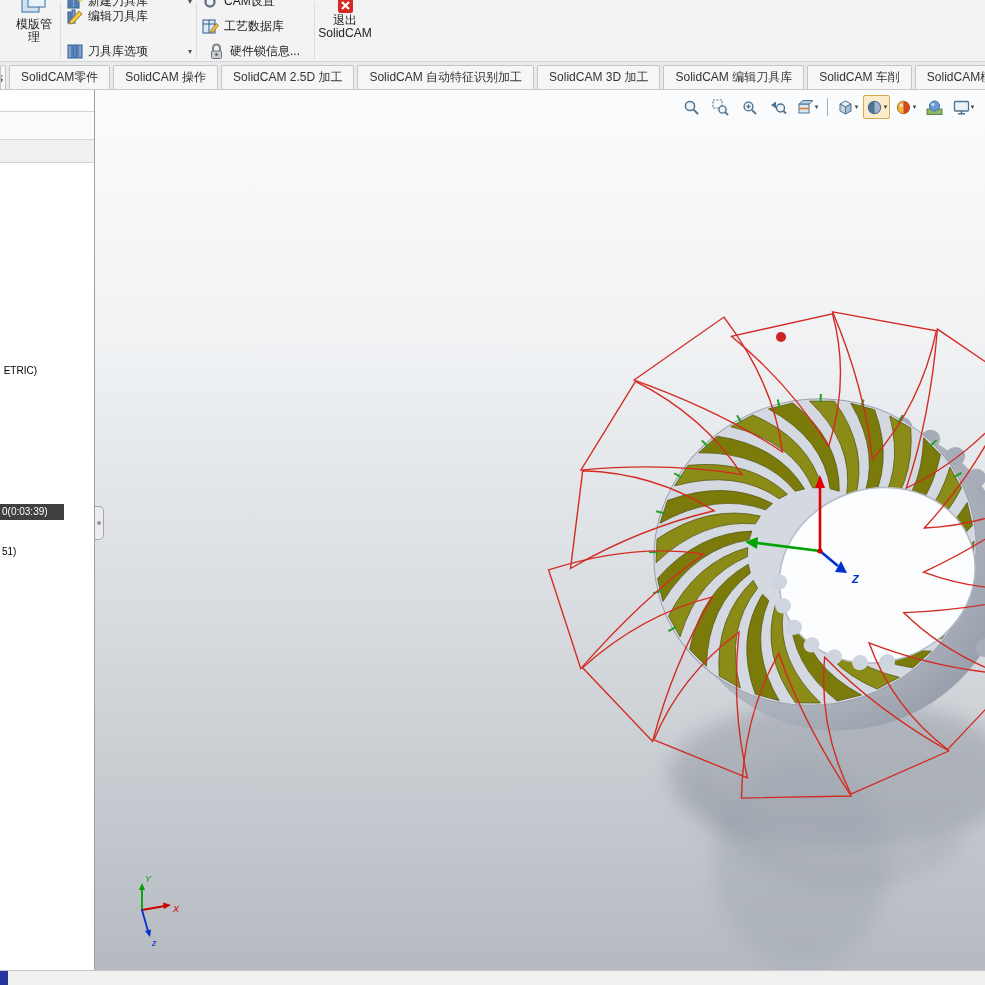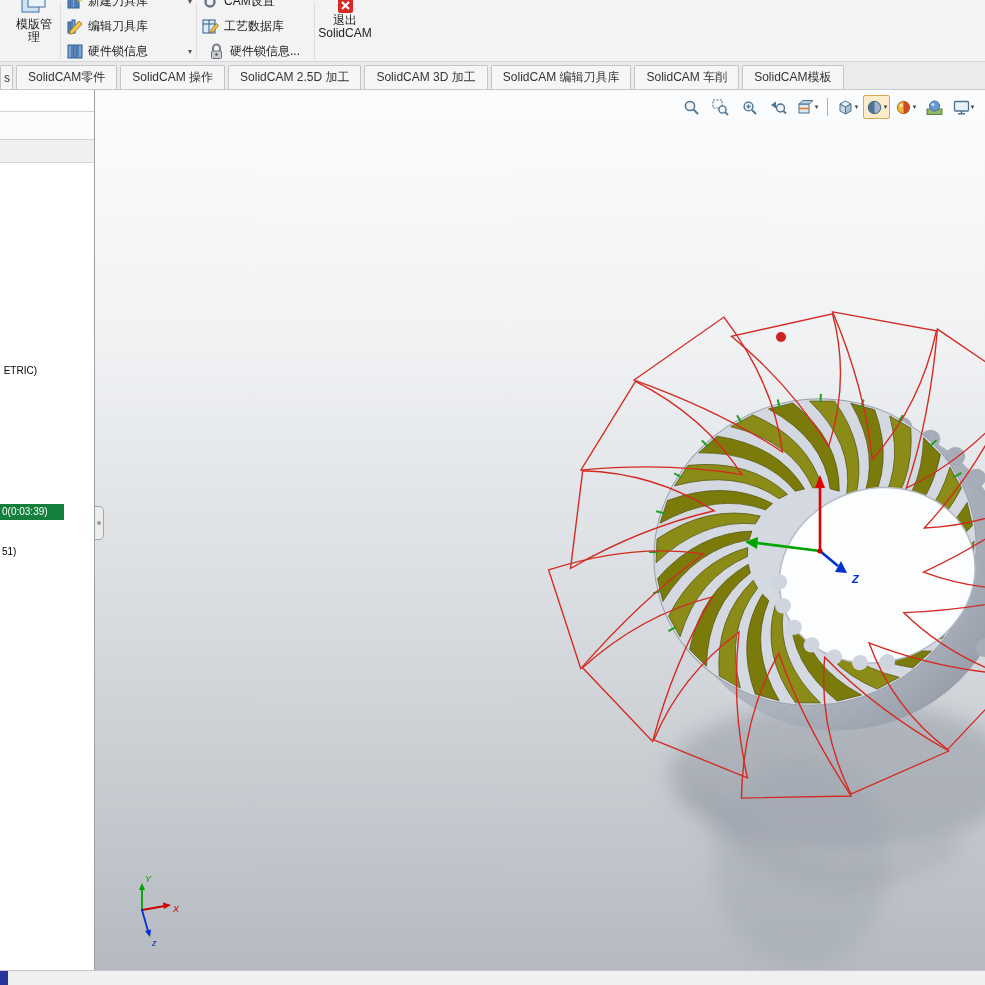--- a/index.html
+++ b/index.html
@@ -21,21 +21,21 @@
     white-space:nowrap;color:#333;cursor:pointer}
   .tab.partial{width:13px;padding:0 2px;overflow:hidden;justify-content:flex-end}
 
   
   .main{position:relative;height:880px;display:flex}
   .left-panel{width:95px;background:#fff;border-right:1px solid #98a0a8;position:relative;overflow:hidden}
   .p-sec1{height:22px;border-bottom:1px solid #d4d4d4}
   .p-sec2{height:28px;border-bottom:1px solid #d4d4d4;background:#fbfbfb}
   .p-sec3{height:23px;border-bottom:1px solid #d4d4d4;background:#f0f0f0}
   .tree-item{position:absolute;white-space:nowrap;font-size:10px;color:#000;cursor:pointer}
-  .tree-item.selected{left:0;width:64px;height:16px;line-height:16px;background:#15803d;color:#fff;
+  .tree-item.selected{left:0;width:64px;height:16px;line-height:16px;background:#404040;color:#fff;
     overflow:hidden;padding-left:2px}
   .splitter-handle{position:absolute;left:95px;top:416px;width:9px;height:34px;background:#ececec;
     border:1px solid #a8a8a8;border-left:none;border-radius:0 5px 5px 0;z-index:6;cursor:pointer}
   .splitter-handle::after{content:"";position:absolute;left:2px;top:14px;width:4px;height:4px;
     border-radius:50%;background:#9a9a9a}
 
   .viewport{flex:1;position:relative;overflow:hidden;
     background:linear-gradient(180deg,#fbfcfd 0%,#f0f2f4 28%,#d6dade 62%,#b5bac1 100%)}
   .scene{position:absolute;inset:0;width:100%;height:100%}
 
@@ -72,36 +72,36 @@
     <svg width="17" height="17" viewBox="0 0 17 17">
       <rect x="2" y="3" width="3" height="12" fill="#5b86c0" stroke="#2f5a8f"></rect>
       <rect x="6" y="1" width="3" height="14" fill="#7fa4d4" stroke="#2f5a8f"></rect>
       <rect x="10" y="3" width="3" height="12" fill="#5b86c0" stroke="#2f5a8f"></rect>
       <polygon points="14,1 15,4 17,4 15.5,6 16,9 14,7.5 12,9 12.5,6 11,4 13,4" fill="#f0c030"></polygon>
     </svg>
     <span>新建刀具库</span>
     <span class="caret">▾</span>
   </div>
 
-  <div class="small-row" style="left:66px;top:14px">
+  <div class="small-row" style="left:66px;top:4px">
     <svg width="17" height="17" viewBox="0 0 17 17">
       <rect x="2" y="4" width="3" height="11" fill="#5b86c0" stroke="#2f5a8f"></rect>
       <rect x="6" y="2" width="3" height="13" fill="#7fa4d4" stroke="#2f5a8f"></rect>
       <polygon points="4,13 13,3 16,6 7,15.5 3.5,16" fill="#f0c94a" stroke="#a07820"></polygon>
     </svg>
     <span>编辑刀具库</span>
   </div>
 
   <div class="small-row" style="left:66px;top:39px">
     <svg width="17" height="17" viewBox="0 0 17 17">
       <rect x="2" y="2" width="4" height="13" fill="#7fa4d4" stroke="#2f5a8f"></rect>
       <rect x="7" y="2" width="4" height="13" fill="#5b86c0" stroke="#2f5a8f"></rect>
       <rect x="12" y="2" width="4" height="13" fill="#7fa4d4" stroke="#2f5a8f"></rect>
     </svg>
-    <span>硬件锁信息</span>
+    <span>刀具库选项</span>
     <span class="caret">▾</span>
   </div>
 
   <div class="vline" style="left:196px"></div>
 
   <div class="small-row" style="left:202px;top:-11px;width:110px">
     <svg width="17" height="17" viewBox="0 0 17 17">
       <circle cx="8" cy="9" r="4.5" fill="none" stroke="#6a7685" stroke-width="2.4"></circle>
       <rect x="10" y="1" width="6" height="4" rx="1" fill="#9aa4b0" stroke="#5d6671"></rect>
     </svg>
@@ -137,20 +137,21 @@
     <span>退出</span>
     <span>SolidCAM</span>
   </div>
 </div>
 
 <div class="tabbar">
   <div class="tab partial">s</div>
   <div class="tab">SolidCAM零件</div>
   <div class="tab">SolidCAM 操作</div>
   <div class="tab">SolidCAM 2.5D 加工</div>
+  <div class="tab">SolidCAM 自动特征识别加工</div>
   <div class="tab">SolidCAM 3D 加工</div>
   <div class="tab">SolidCAM 编辑刀具库</div>
   <div class="tab">SolidCAM 车削</div>
   <div class="tab">SolidCAM模板</div>
 </div>
 
 <div class="main">
 
   <div class="left-panel">
     <div class="p-sec1"></div>

